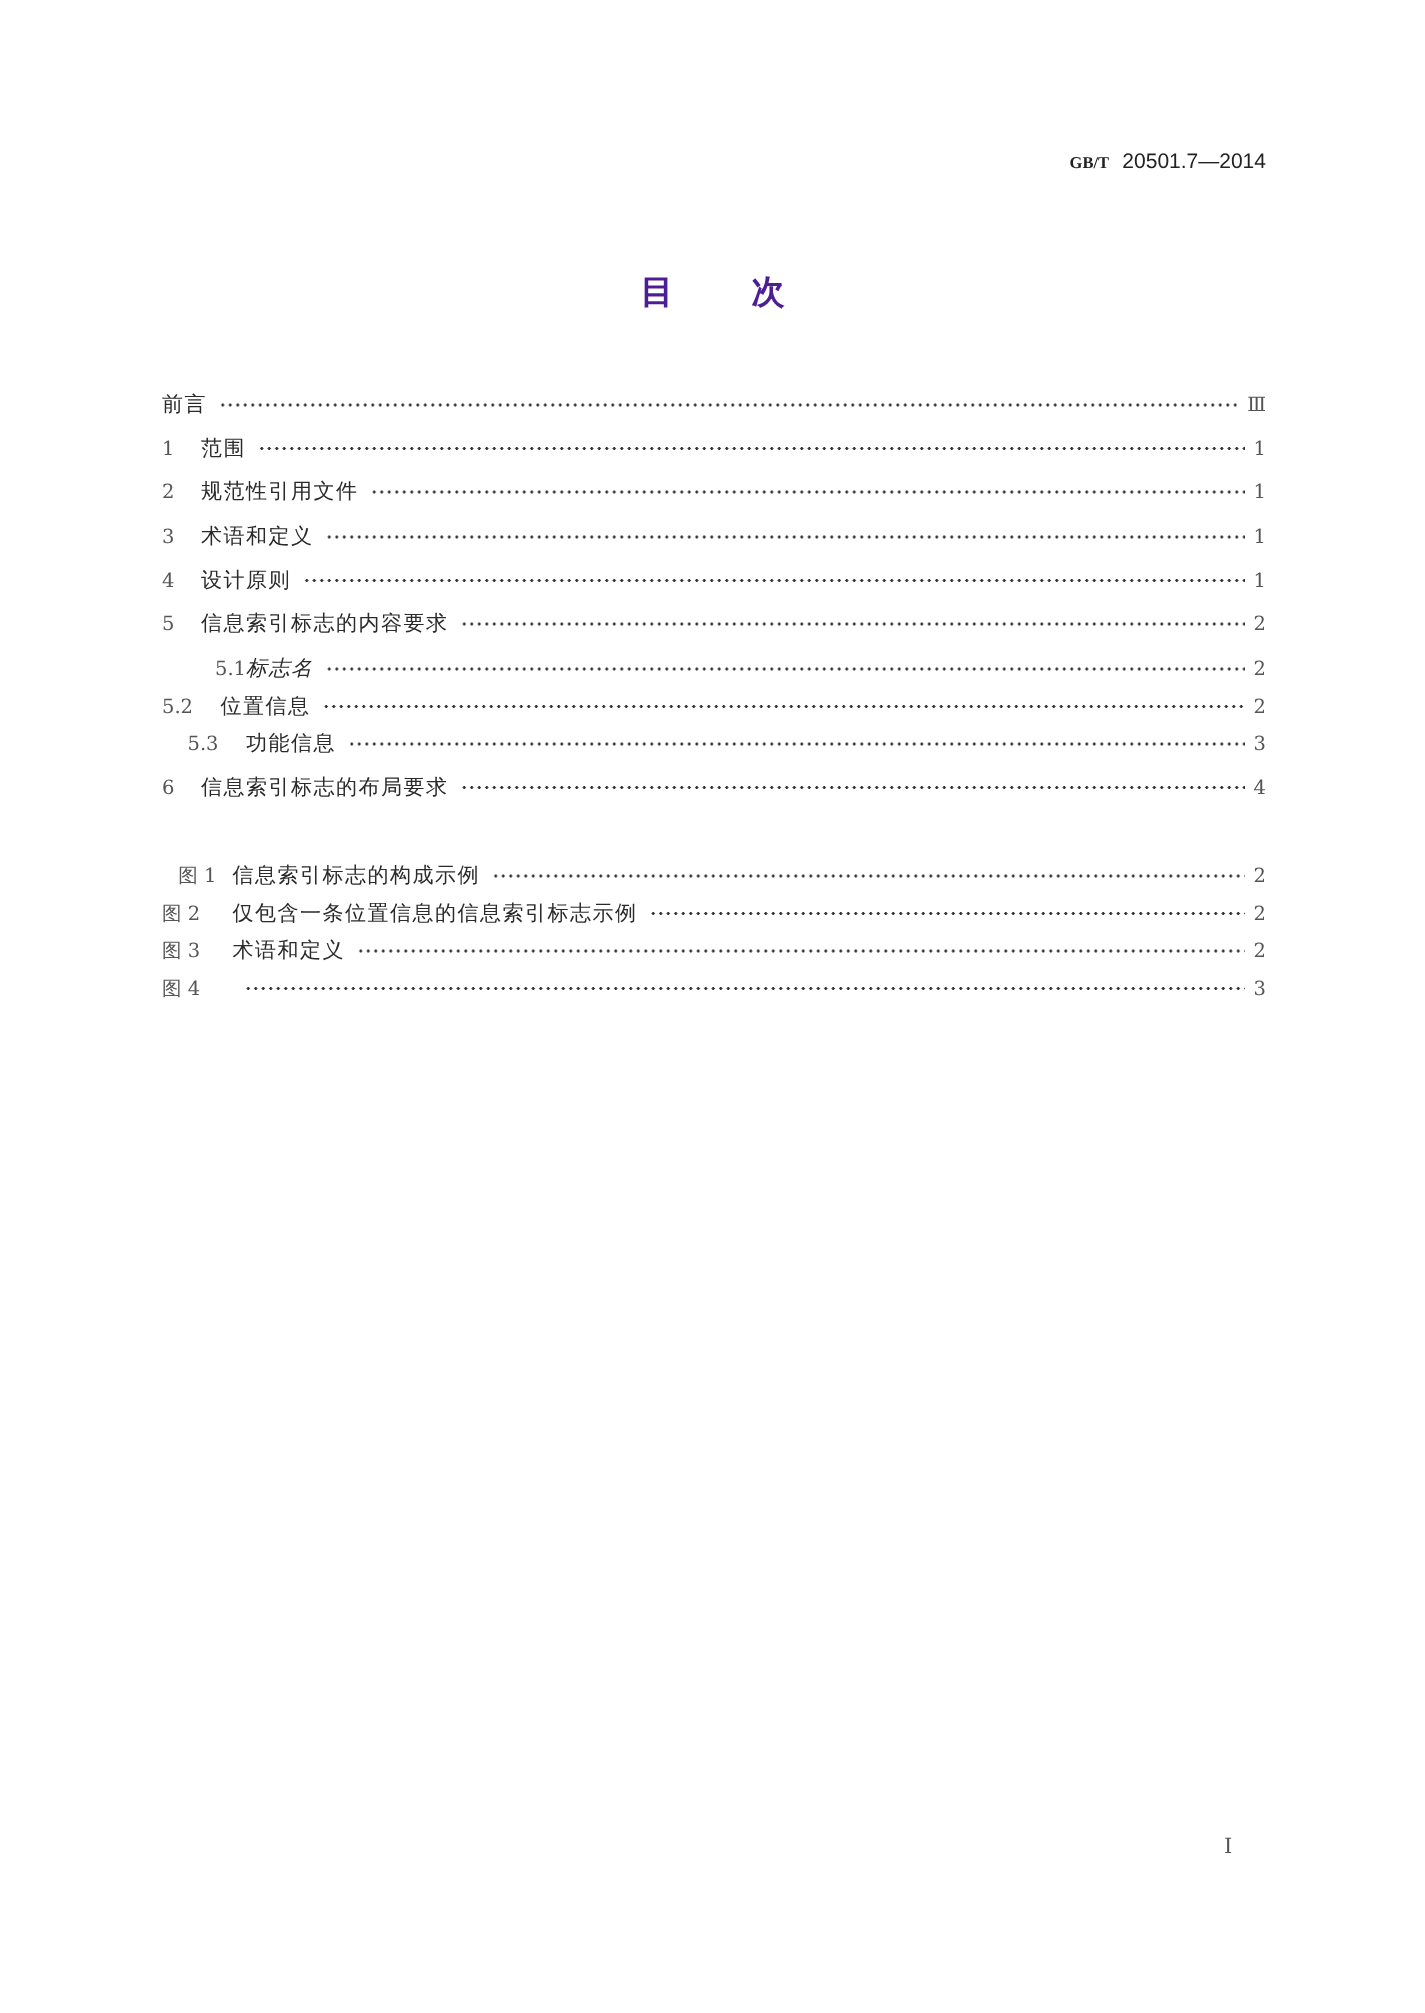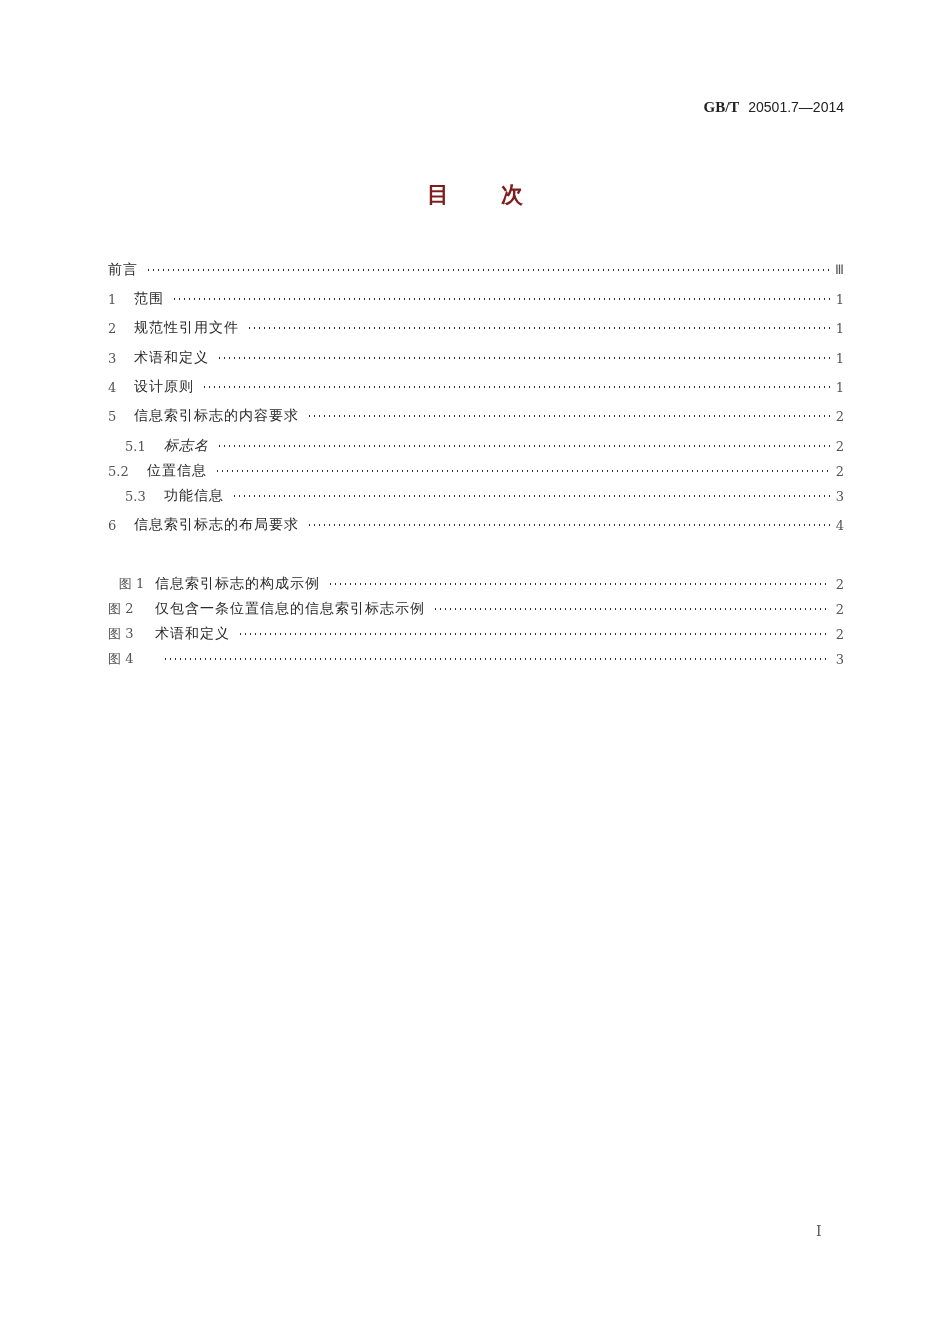--- a/index.html
+++ b/index.html
@@ -1,41 +1,41 @@
 <!DOCTYPE html>
 <html><head>
 <meta charset="utf-8">
 <style>
   html, body { margin:0; padding:0; background:#ffffff; }
   body { width:950px; height:1342px; position:relative; overflow:hidden;
          font-family: "DejaVu Serif", "Liberation Serif", serif; color:#2a2a2a; }
   .std-code { position:absolute; top:99px; right:106px; font-size:14px; color:#222; white-space:nowrap; }
-  .std-code b { font-family:"Liberation Serif", serif; font-weight:bold; font-size:15px; }
+  .std-code b { font-family:"Liberation Serif", serif; font-weight:bold; font-size:11px; }
   .std-code span.num { font-family:"Liberation Sans", sans-serif; }
   .title { position:absolute; top:180px; left:0; width:950px; text-align:center;
-           font-family:"DejaVu Sans", sans-serif; font-weight:bold; font-size:22px; letter-spacing:52px; padding-left:52px; box-sizing:border-box; color:#7f1d1d; }
+           font-family:"DejaVu Sans", sans-serif; font-weight:bold; font-size:22px; letter-spacing:52px; padding-left:52px; box-sizing:border-box; color:#4c1d95; }
   .toc { position:absolute; left:108px; width:736px; }
   .row { position:absolute; left:0; width:736px; height:20px; display:flex; align-items:center; font-size:14px; }
   .row .num { flex:0 0 auto; color:#555; font-size:13px; }
   .row .lbl { flex:0 0 auto; white-space:nowrap; }
   .row .dots { flex:1 1 auto; height:2px; margin:0 6px 0 8px; align-self:center;
                background-image: radial-gradient(circle, #333 0.9px, transparent 1.1px);
                background-size:5px 2px; background-repeat:repeat-x; }
   .row .pg { flex:0 0 auto; color:#555; font-size:13px; min-width:8px; text-align:right; }
   .footer-page { position:absolute; top:1223px; left:816px; font-size:14px; color:#555; }
 </style>
 </head>
 <body>
 
 <div class="std-code"><b>GB/T</b>&nbsp; <span class="num">20501.7—2014</span></div>
 
 <div class="title">目次</div>
 
 <div class="toc" id="toc" style="top: 0px;">
-    <div class="row" style="top: 260px; font-family: Liberation Serif, serif;">
+    <div class="row" style="top: 260px;">
       <span class="lbl" style="letter-spacing: 1px;">前言</span>
       <span class="dots"></span>
       <span class="pg">Ⅲ</span>
     </div>
     <div class="row" style="top: 289px;">
       <span class="num" style="width: 26px;">1</span>
       <span class="lbl" style="letter-spacing: 1px;">范围</span>
       <span class="dots"></span>
       <span class="pg">1</span>
     </div>
@@ -57,21 +57,21 @@
       <span class="dots"></span>
       <span class="pg">1</span>
     </div>
     <div class="row" style="top: 406px;">
       <span class="num" style="width: 26px;">5</span>
       <span class="lbl" style="letter-spacing: 1px;">信息索引标志的内容要求</span>
       <span class="dots"></span>
       <span class="pg">2</span>
     </div>
     <div class="row" style="top: 436px;">
-      <span class="num" style="margin-left: 17px; width: 39px;">5.1</span>
+      <span class="num" style="margin-left: 17px; width: 39px; text-align: right;">5.1</span>
       <span class="lbl" style="letter-spacing: 1px; font-style: italic;">标志名</span>
       <span class="dots"></span>
       <span class="pg">2</span>
     </div>
     <div class="row" style="top: 461px;">
       <span class="num" style="margin-left: 0; width: 39px;">5.2</span>
       <span class="lbl" style="letter-spacing: 1px;">位置信息</span>
       <span class="dots"></span>
       <span class="pg">2</span>
     </div>

